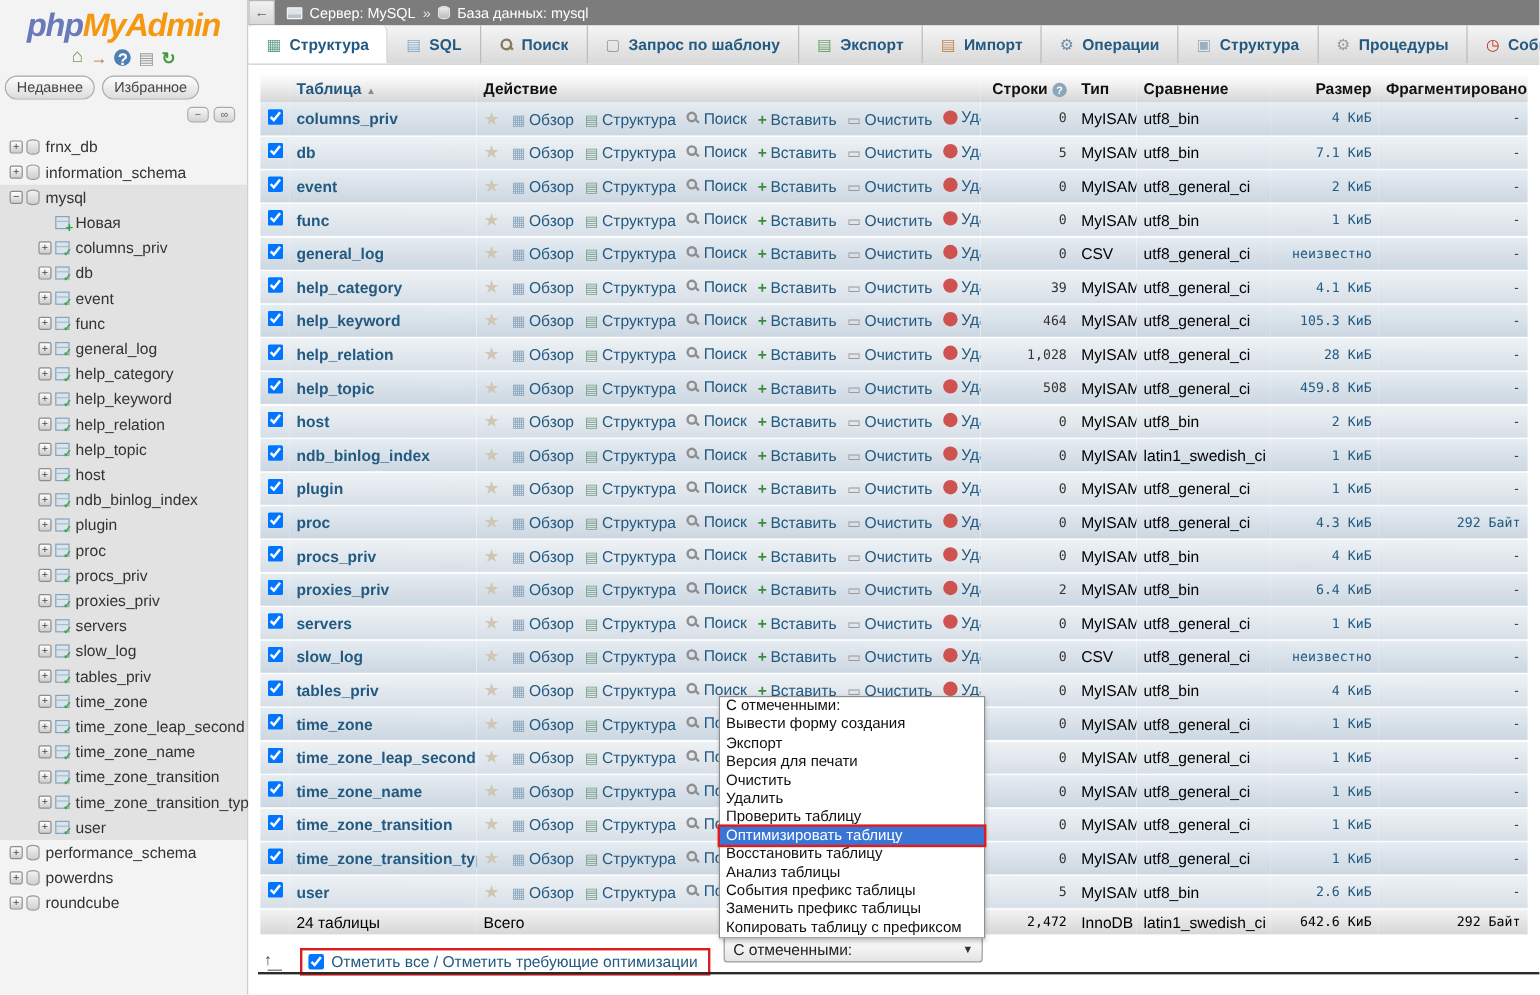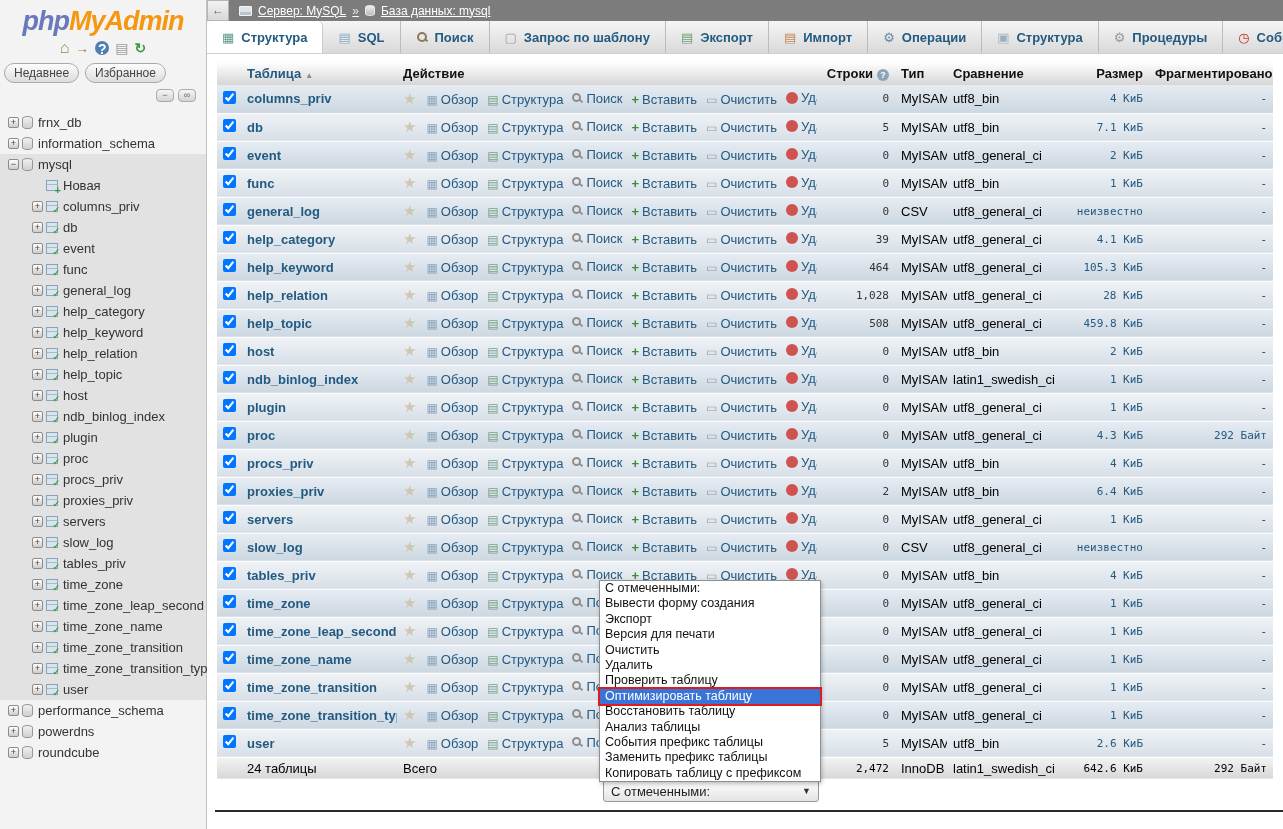--- a/index.html
+++ b/index.html
@@ -49,21 +49,21 @@
   .table-icon::after { content:"✓"; position:absolute; right:-3px; bottom:-4px; color:#3fa244; font-size:9px; font-weight:bold;}
   .new-table-icon::after { content:"+"; position:absolute; right:-4px; bottom:-6px; color:#2f9e44; font-size:11px; font-weight:bold;}
 
   
   #main { flex:1; position:relative; background:#fff; min-width:0; }
   #topstrip { display:flex; height:21px; }
   #back-btn { width:22px; height:21px; flex:none; border:1px solid #b5b5b5;
               background:linear-gradient(#f2f2f2,#d8d8d8); color:#666; font-size:12px;
               text-align:center; line-height:19px; cursor:pointer; }
   #breadcrumb { flex:1; background:#7c7c7c; color:#fff; font-size:12px; display:flex;
-                align-items:center; gap:6px; padding-left:10px;text-decoration:underline; }
+                align-items:center; gap:6px; padding-left:10px; }
   .server-icon { width:13px; height:10px; background:#dde4ea; border:1px solid #f5f5f5;
                  border-radius:1px; box-shadow:inset 0 -3px 0 #b9c4cd; }
   .db-small-icon { width:10px; height:11px; background:linear-gradient(#eee,#bbb);
                    border:1px solid #e8e8e8; border-radius:50%/25%; }
   .crumb-sep { color:#e6e6e6; }
 
   #tabbar { height:33px; background:linear-gradient(#f5f5f5,#d9d9d9); display:flex;
             overflow:hidden; border-bottom:1px solid #cfcfcf; }
   .tab { display:flex; align-items:center; gap:7px; padding:0 15px; font-size:13px; font-weight:bold;
          color:#235a81; border-right:1px solid #bbb; cursor:pointer; white-space:nowrap; flex:none;}
@@ -1089,20 +1089,27 @@
           <td>Всего</td>
           <td class="r mono">2,472</td>
           <td>InnoDB</td>
           <td>latin1_swedish_ci</td>
           <td class="r mono">642.6 КиБ</td>
           <td class="r mono">292 Байт</td>
         </tr>
       </tfoot>
     </table>
 
+    <div id="bottom-row">
+      <span class="mark-arrow"></span>
+      <div id="mark-box">
+        <input type="checkbox" checked="" style="">
+        <label>Отметить все / Отметить требующие оптимизации</label>
+      </div>
+    </div>
   </div>
 
   <div id="with-selected">
     <span>С отмеченными:</span>
     <span class="caret-down-icon">▼</span>
   </div>
 
   <div id="context-menu">
       <div class="menu-item">С отмеченными:</div>
       <div class="menu-item">Вывести форму создания</div>

